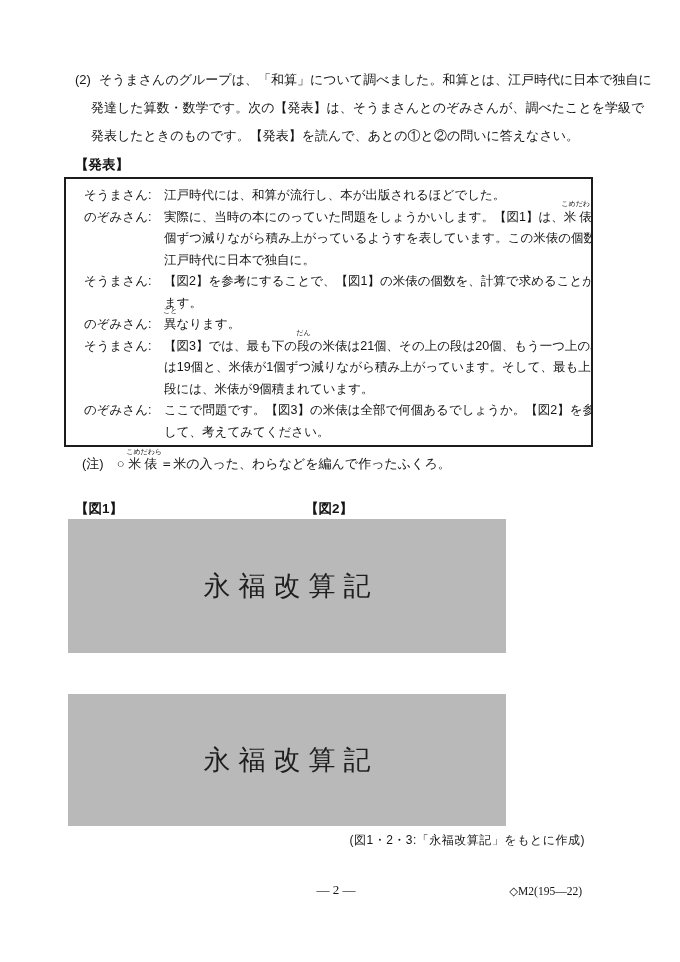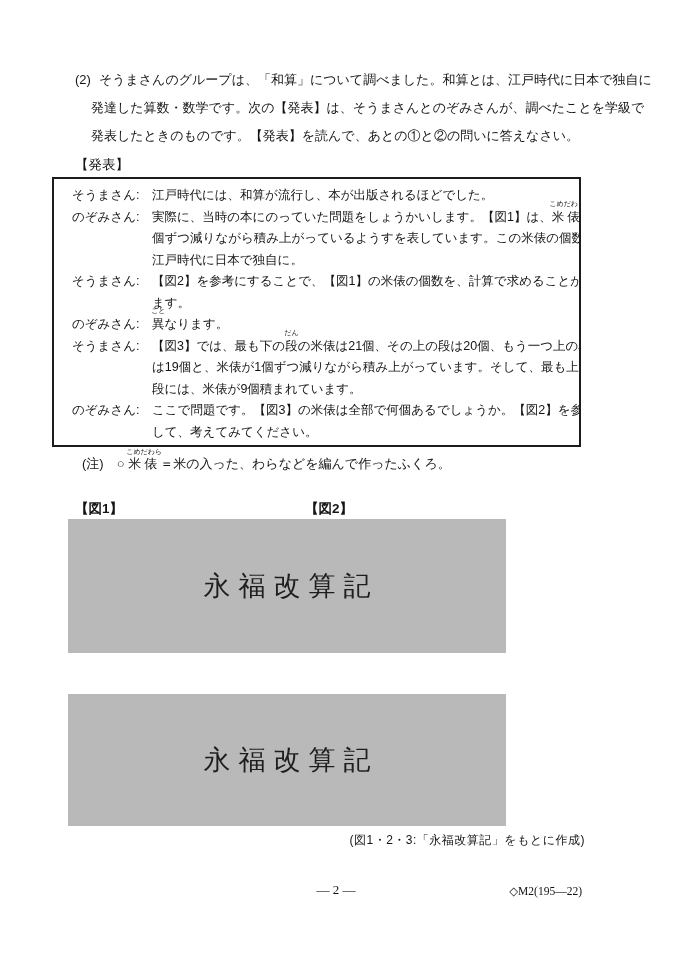--- a/index.html
+++ b/index.html
@@ -7,23 +7,23 @@
     position:relative;width:680px;height:962px;background:#ffffff;
     font-family:"Liberation Sans",sans-serif;color:#141414;overflow:hidden;
   }
   .abs{position:absolute;}
   
   .intro{left:75px;top:66px;width:560px;font-size:13px;line-height:28px;}
   .intro .iline{white-space:nowrap;}
   .intro .cont{margin-left:16px;}
   .intro .marker{margin-right:8px;}
   
-  .plabel{left:75px;top:156px;font-size:13.5px;font-weight:normal;}
+  .plabel{left:75px;top:156px;font-size:13.5px;font-weight:bold;}
   .pbox{
-    left:52px;top:177px;width:529px;height:270px;border:2px solid #1c1c1c;
+    left:64px;top:177px;width:529px;height:270px;border:2px solid #1c1c1c;
     box-sizing:border-box;padding:6px 6px 0 18px;font-size:12.5px;line-height:21.5px;
     overflow:hidden;
   }
   .drow{display:flex;}
   .speaker{flex:0 0 80px;white-space:nowrap;}
   .dtext{flex:1;}
   .dline{white-space:nowrap;}
   
   .rb{position:relative;display:inline-block;}
   .rb .rt{

